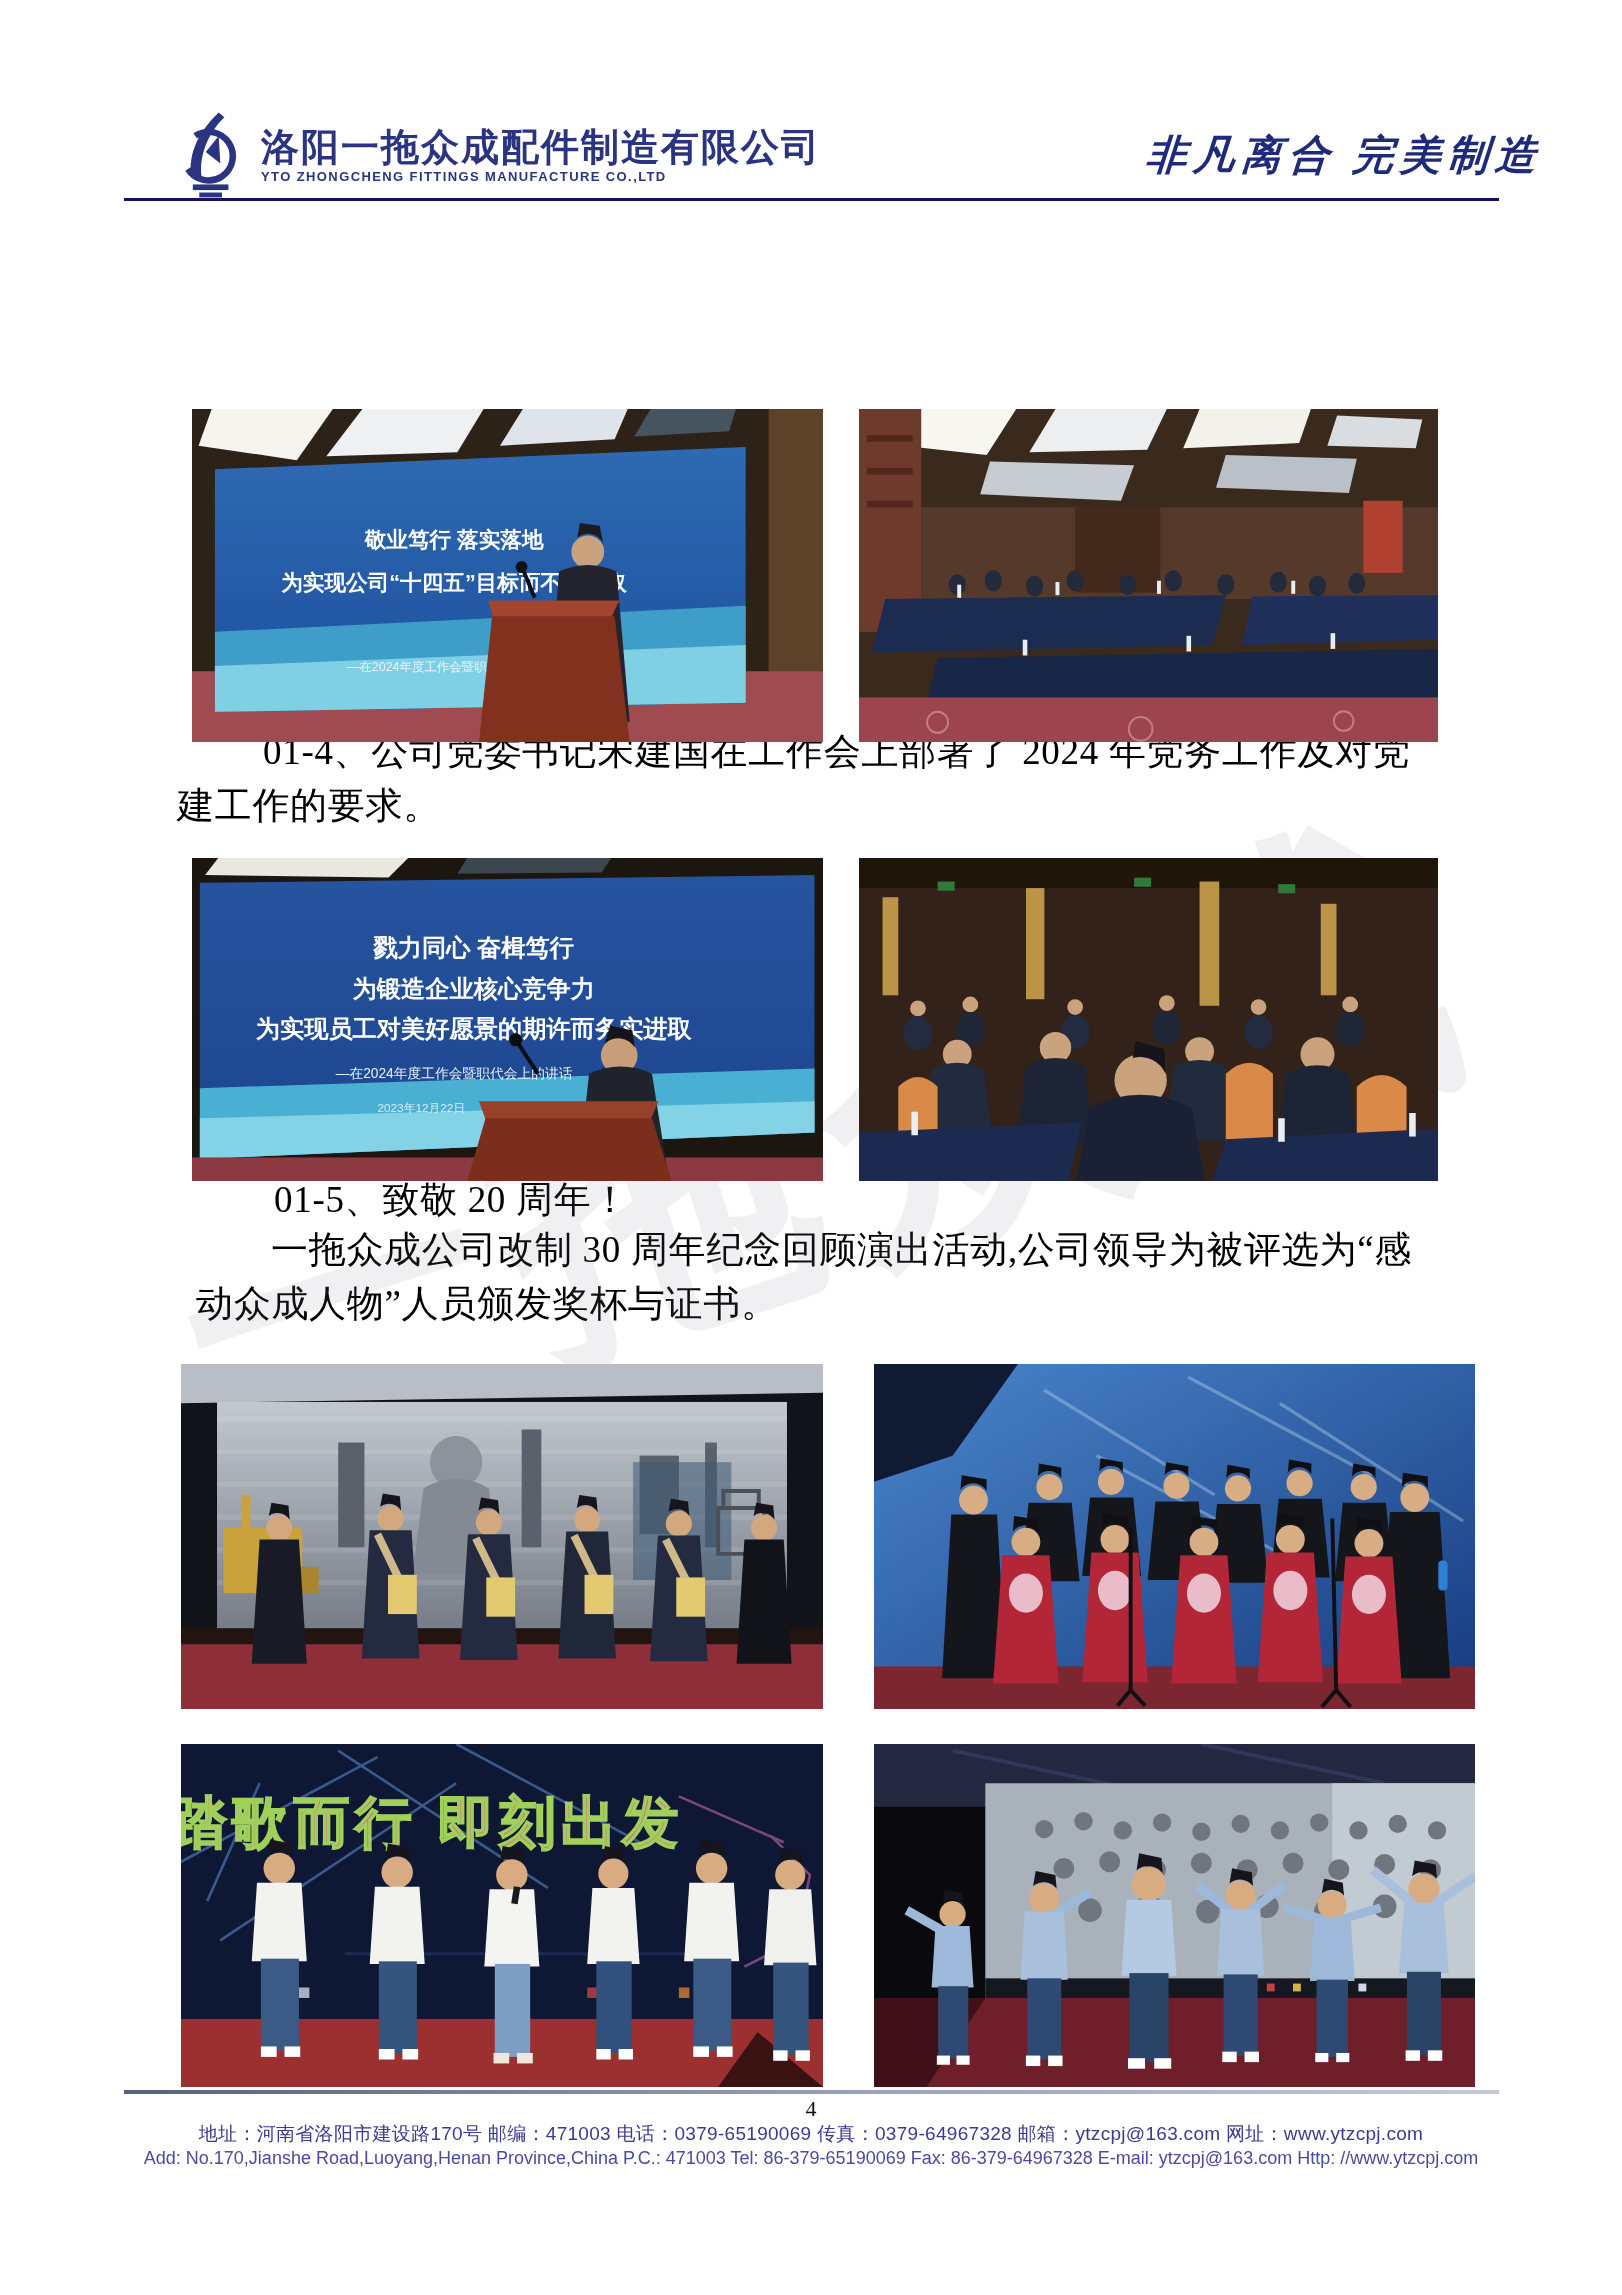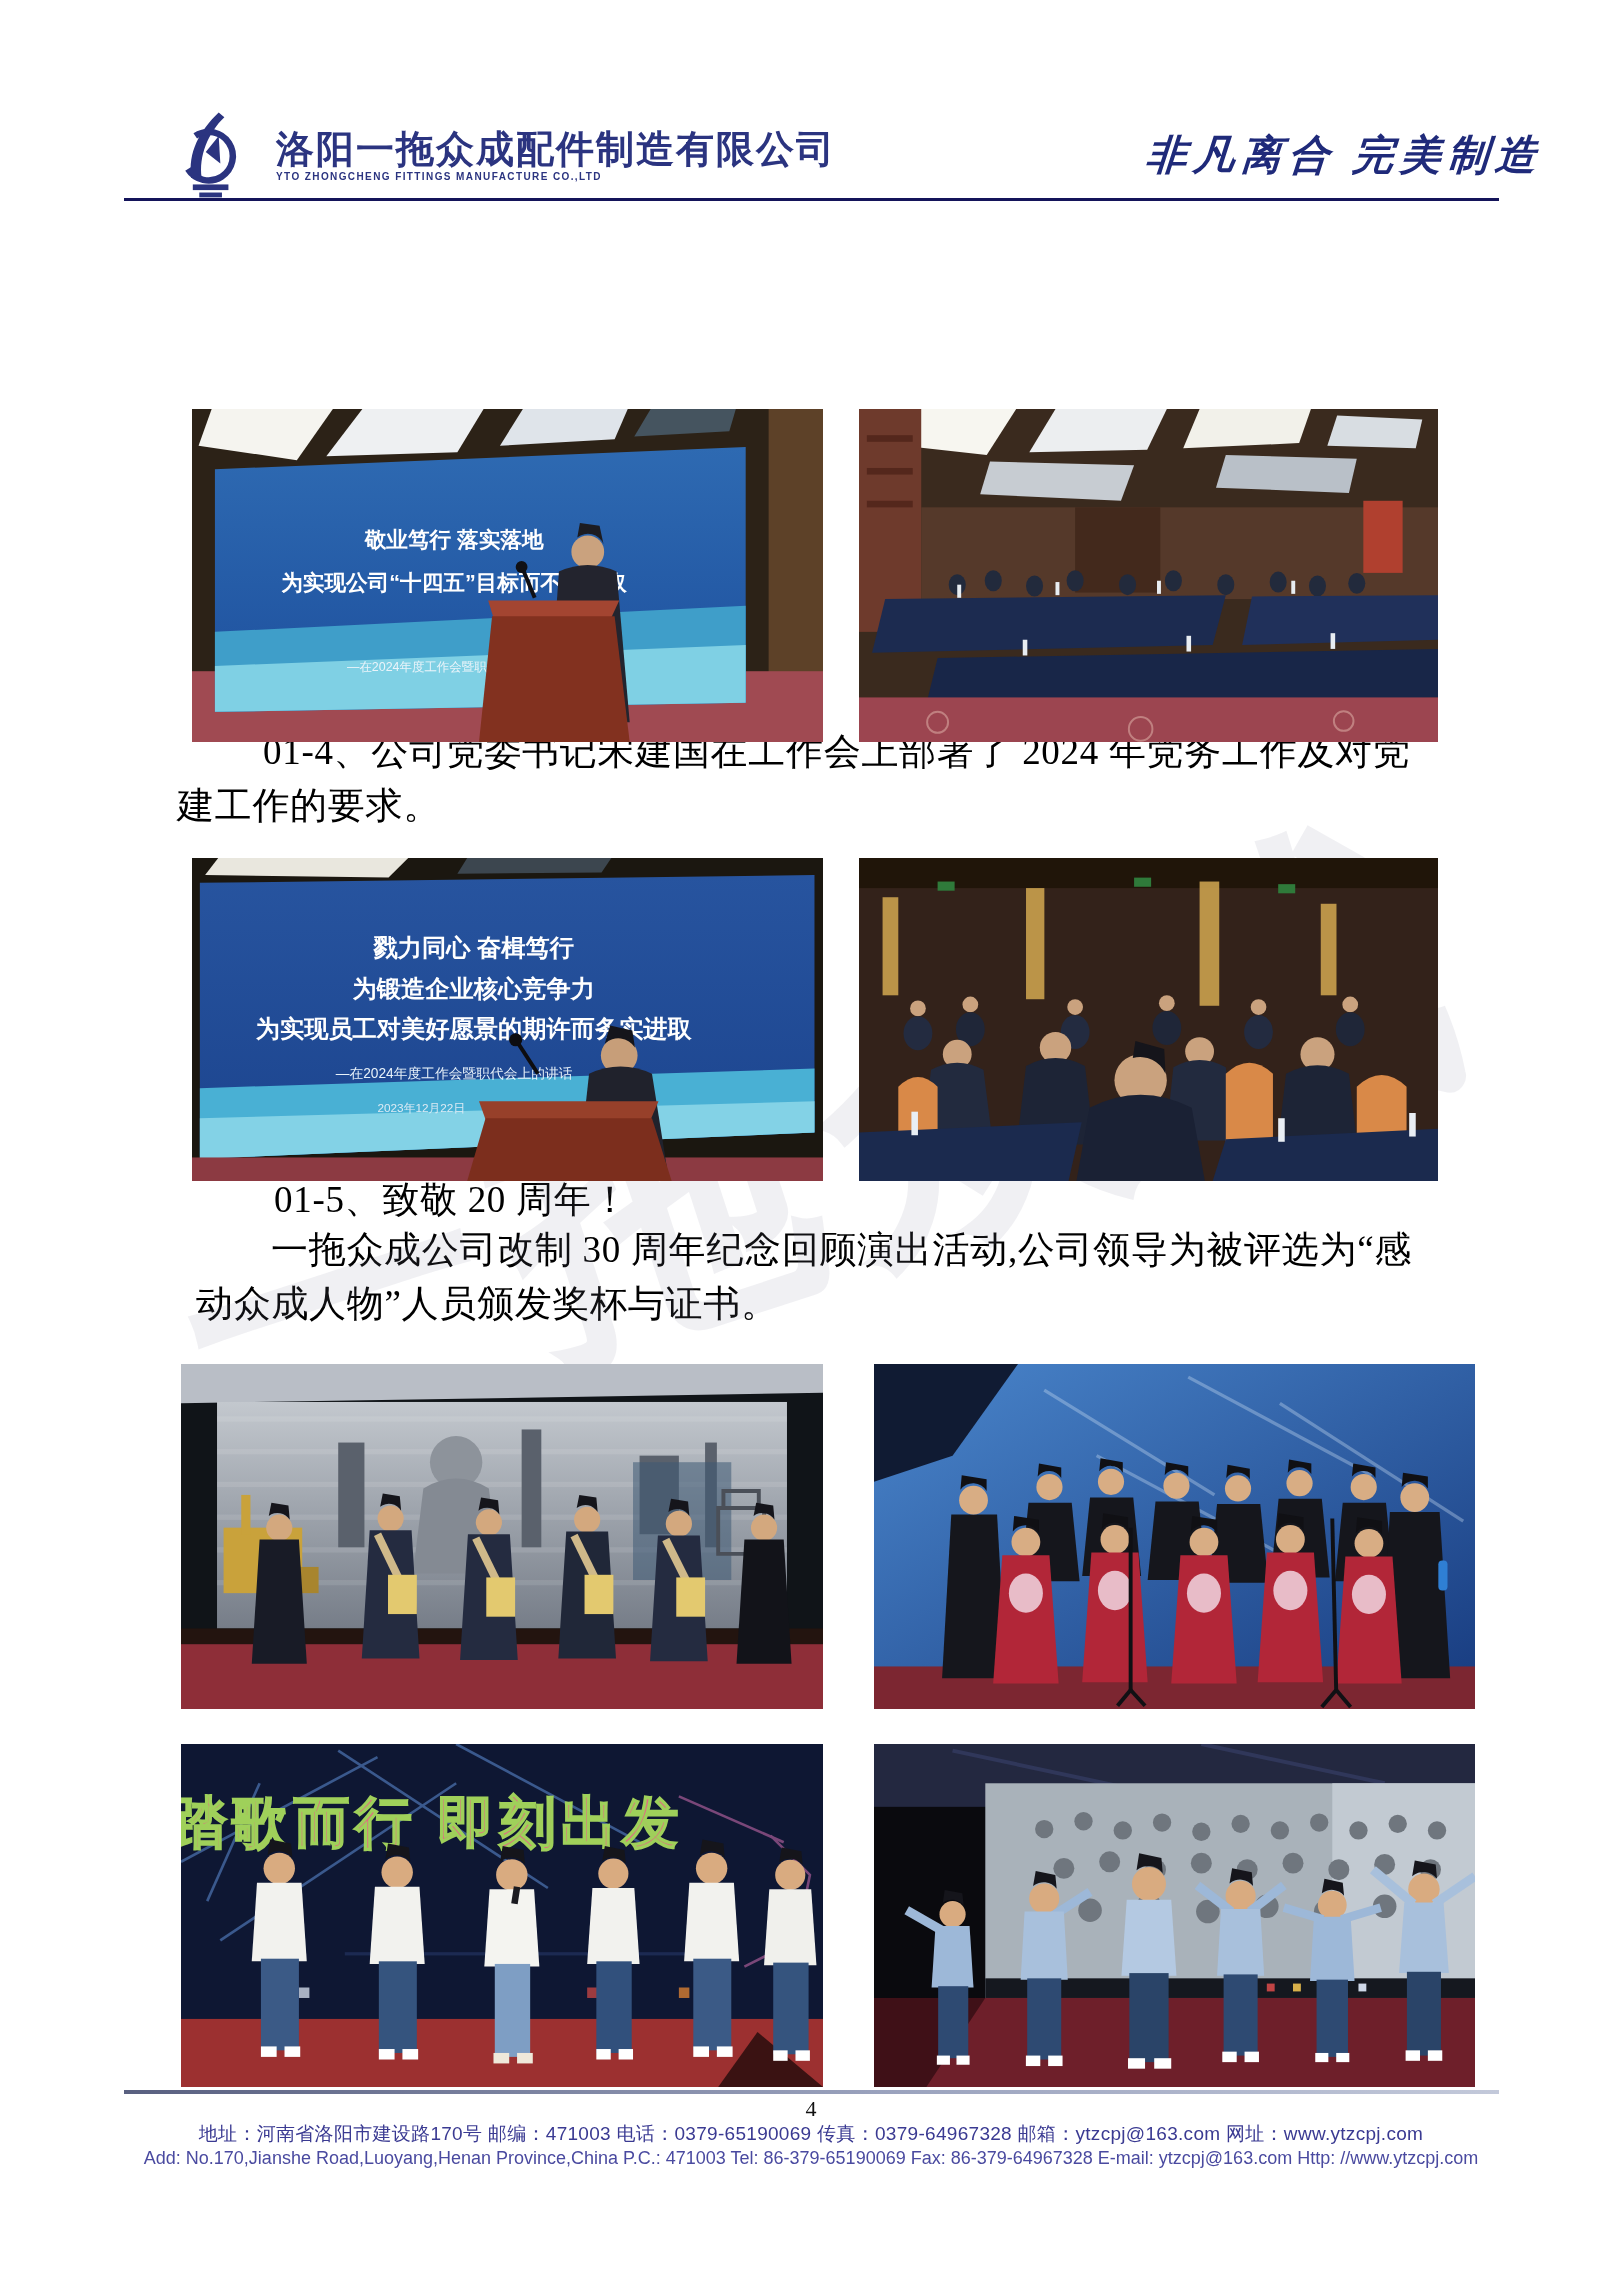--- a/index.html
+++ b/index.html
@@ -1,24 +1,24 @@
 <!DOCTYPE html>
 <html style="font-size:10.5px"><head>
 <meta charset="utf-8">
 <style>
   html,body{margin:0;padding:0;background:#fff;}
   .page{position:relative;width:1622px;height:2295px;background:#ffffff;overflow:hidden;
         font-family:"Liberation Serif","DejaVu Serif",serif;color:#000;}
   
-  .hdr-logo{position:absolute;left:167px;top:110px;display:flex;align-items:center;gap:25px;justify-content:center;}
+  .hdr-logo{position:absolute;left:167px;top:110px;display:flex;align-items:center;gap:10px;justify-content:center;}
   .hdr-mark{width:84px;height:89px;}
   .hdr-names{display:flex;flex-direction:column;}
   .hdr-cn{font-family:"Liberation Sans","DejaVu Sans",sans-serif;font-weight:700;font-size:38px;
           color:#2b3480;letter-spacing:2px;line-height:42px;}
-  .hdr-en{font-family:"Liberation Sans","DejaVu Sans",sans-serif;font-weight:700;font-size:10px;
+  .hdr-en{font-family:"Liberation Sans","DejaVu Sans",sans-serif;font-weight:700;font-size:13px;
           color:#2b3480;letter-spacing:1.4px;margin-top:1px;}
   .hdr-slogan{position:absolute;right:79px;top:128px;font-size:41px;font-weight:700;font-style:italic;
           color:#1f2a7a;letter-spacing:6.5px;transform:skewX(-4deg);}
   .hdr-rule{position:absolute;left:124px;right:123px;top:198px;height:3.3px;background:#14145a;}
   
   .para{position:absolute;font-size:37px;line-height:54px;white-space:pre-line;letter-spacing:0.7px;}
   .p1{left:177px;top:208px;width:1329px;text-indent:72px;}
   .p2{left:177px;top:725px;width:1329px;text-indent:86px;}
   .p3t{left:274px;top:1173px;width:1179px;}
   .p3b{left:196px;top:1223px;width:1316px;text-indent:75px;}

